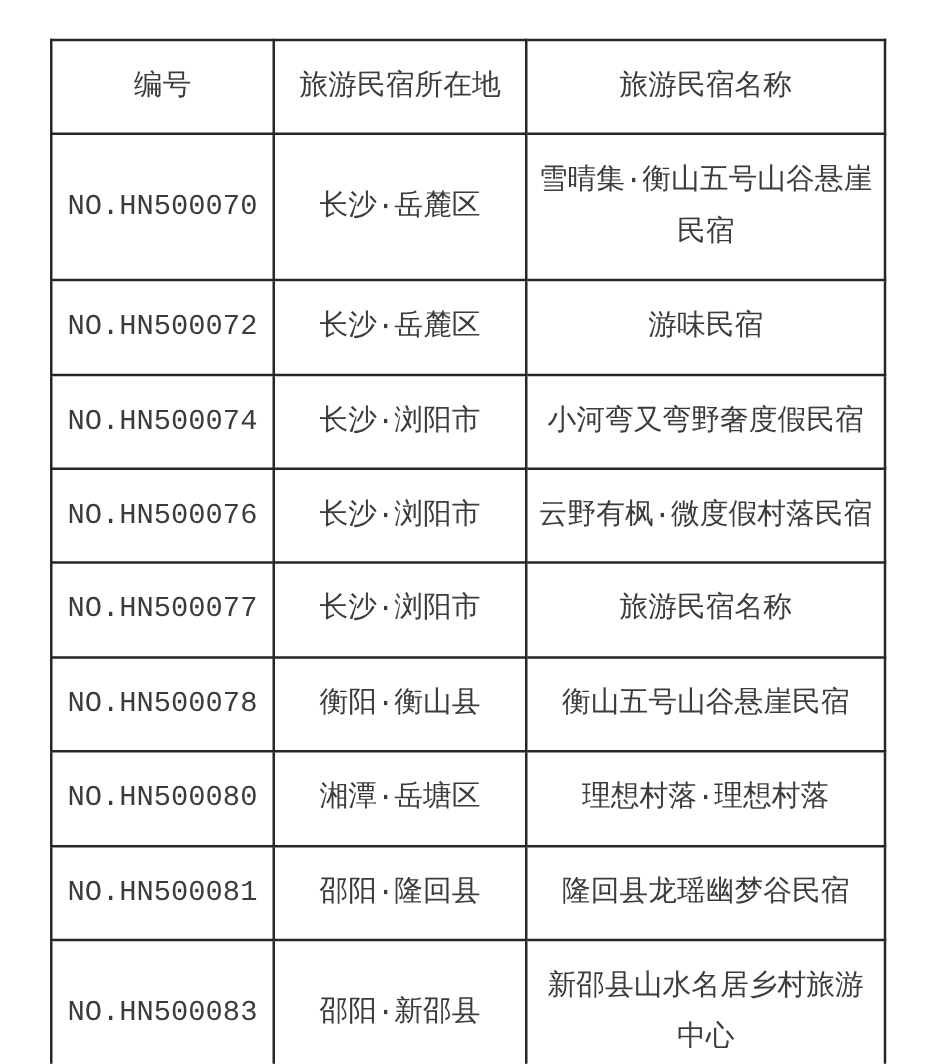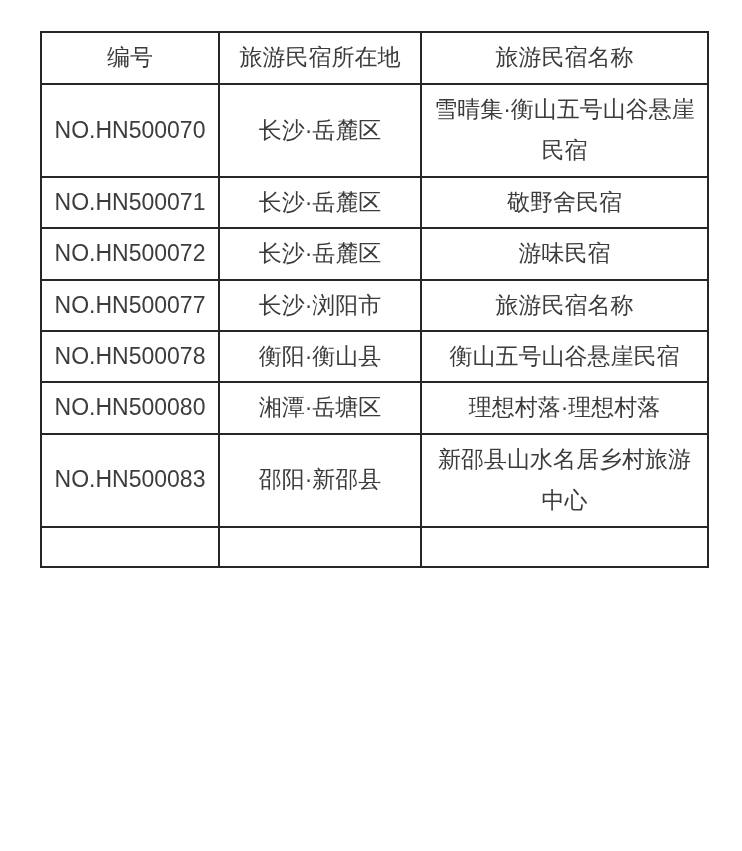--- a/index.html
+++ b/index.html
@@ -25,24 +25,25 @@
     font-size: 23px;
   }
   table.hs-table col.c1 { width: 178px; }
   table.hs-table col.c2 { width: 202px; }
   table.hs-table col.c3 { width: 287px; }
   table.hs-table th,
   table.hs-table td {
     border: 2px solid #262626;
     text-align: center;
     vertical-align: middle;
-    padding: 4px 8px;
+    padding: 16px 8px;
     line-height: 1.8;
     font-weight: normal;
     overflow-wrap: break-word;
+    font-family: Liberation Mono, monospace;
   }
   tr.hdr  { height: 52px; }
   tr.row  { height: 47.5px; }
   tr.tall { height: 78px; }
   tr.partial { height: 40px; }
 </style>
 </head>
 <body>
 
 <table class="hs-table">
@@ -58,44 +59,54 @@
       <th>旅游民宿名称</th>
     </tr>
   </thead>
   <tbody>
     <tr class="tall row-data">
       <td>NO.HN500070</td>
       <td>长沙·岳麓区</td>
       <td>雪晴集·衡山五号山谷悬崖民宿</td>
     </tr>
     <tr class="row">
-      <td>NO.HN500071</td>
-      <td>长沙·岳麓区</td>
-      <td>敬野舍民宿</td>
-    </tr>
-    <tr class="row">
       <td>NO.HN500072</td>
       <td>长沙·岳麓区</td>
       <td>游味民宿</td>
+    </tr>
+    <tr class="row">
+      <td>NO.HN500074</td>
+      <td>长沙·浏阳市</td>
+      <td>小河弯又弯野奢度假民宿</td>
+    </tr>
+    <tr class="row">
+      <td>NO.HN500076</td>
+      <td>长沙·浏阳市</td>
+      <td>云野有枫·微度假村落民宿</td>
     </tr>
     <tr class="row">
       <td>NO.HN500077</td>
       <td>长沙·浏阳市</td>
       <td>旅游民宿名称</td>
     </tr>
     <tr class="row">
       <td>NO.HN500078</td>
       <td>衡阳·衡山县</td>
       <td>衡山五号山谷悬崖民宿</td>
     </tr>
     <tr class="row">
       <td>NO.HN500080</td>
       <td>湘潭·岳塘区</td>
       <td>理想村落·理想村落</td>
     </tr>
+    <tr class="row">
+      <td>NO.HN500081</td>
+      <td>邵阳·隆回县</td>
+      <td>隆回县龙瑶幽梦谷民宿</td>
+    </tr>
     <tr class="tall">
       <td>NO.HN500083</td>
       <td>邵阳·新邵县</td>
       <td>新邵县山水名居乡村旅游中心</td>
     </tr>
     <tr class="partial">
       <td></td>
       <td></td>
       <td></td>
     </tr>

